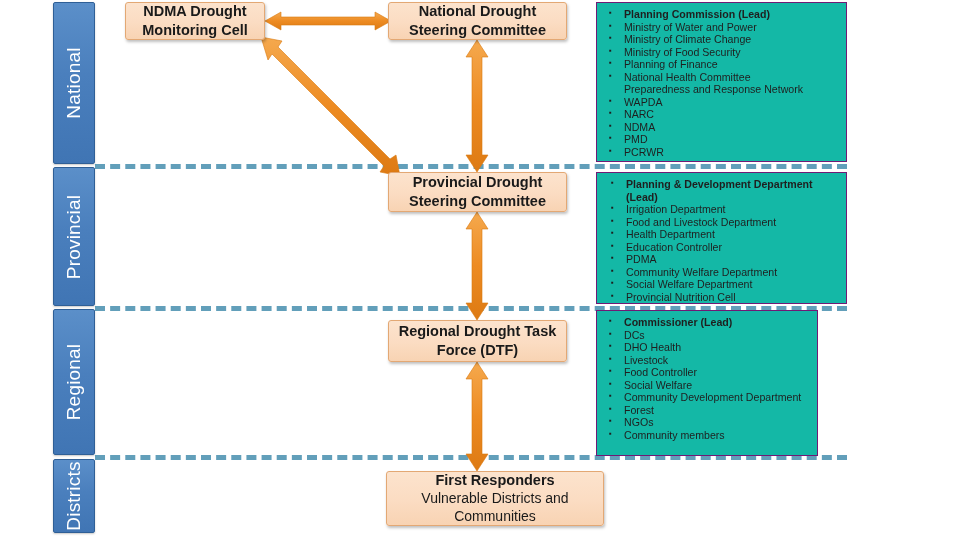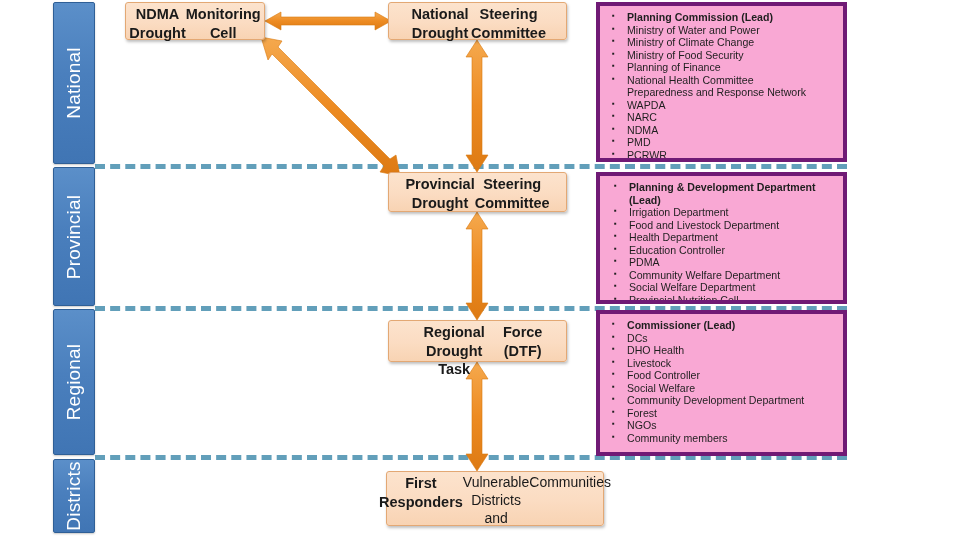--- a/index.html
+++ b/index.html
@@ -33,35 +33,35 @@
     opacity:.95;
   }
 
   
   .node{
     position:absolute;
     background:linear-gradient(to bottom,#fce3cd 0%,#fbdcc2 55%,#f8d3b3 100%);
     border:1px solid #e3a874;
     border-radius:3px;
     box-shadow:1px 2px 3px rgba(0,0,0,.25);
-    display:flex;flex-direction:row;
-    align-items:flex-start;justify-content:center;
+    display:flex;flex-direction:column;
+    align-items:center;justify-content:center;
     text-align:center;
     color:#1a1a1a;
-    padding:2px 20px;
+    padding:2px 6px;
     box-sizing:border-box;
   }
   .node .l1{font-size:14.5px;font-weight:bold;line-height:1.28;}
   .node .l2{font-size:14px;font-weight:normal;line-height:1.28;}
 
   
   .panel{
     position:absolute;
-    background:#f9a8d4;
-    border:4px solid #701a75;
+    background:#14b8a6;
+    border:1px solid #701a75;
     box-sizing:border-box;
     padding:5px 6px 4px 8px;
     overflow:hidden;
   }
   .panel ul{margin:0;padding:0;list-style:none;}
   .panel li{
     position:relative;
     font-size:10.6px;
     line-height:12.55px;
     color:#1f1f1f;
@@ -189,21 +189,21 @@
         <li>Food and Livestock Department</li>
         <li>Health Department</li>
         <li>Education Controller</li>
         <li>PDMA</li>
         <li>Community Welfare Department</li>
         <li>Social Welfare Department</li>
         <li>Provincial Nutrition Cell</li>
       </ul>
   </div>
 
-  <div class="panel" style="left:596px;top:310px;width:251px;height:146px;">
+  <div class="panel" style="left:596px;top:310px;width:222px;height:146px;">
     <ul>
         <li class="lead">Commissioner (Lead)</li>
         <li>DCs</li>
         <li>DHO Health</li>
         <li>Livestock</li>
         <li>Food Controller</li>
         <li>Social Welfare</li>
         <li>Community Development Department</li>
         <li>Forest</li>
         <li>NGOs</li>

